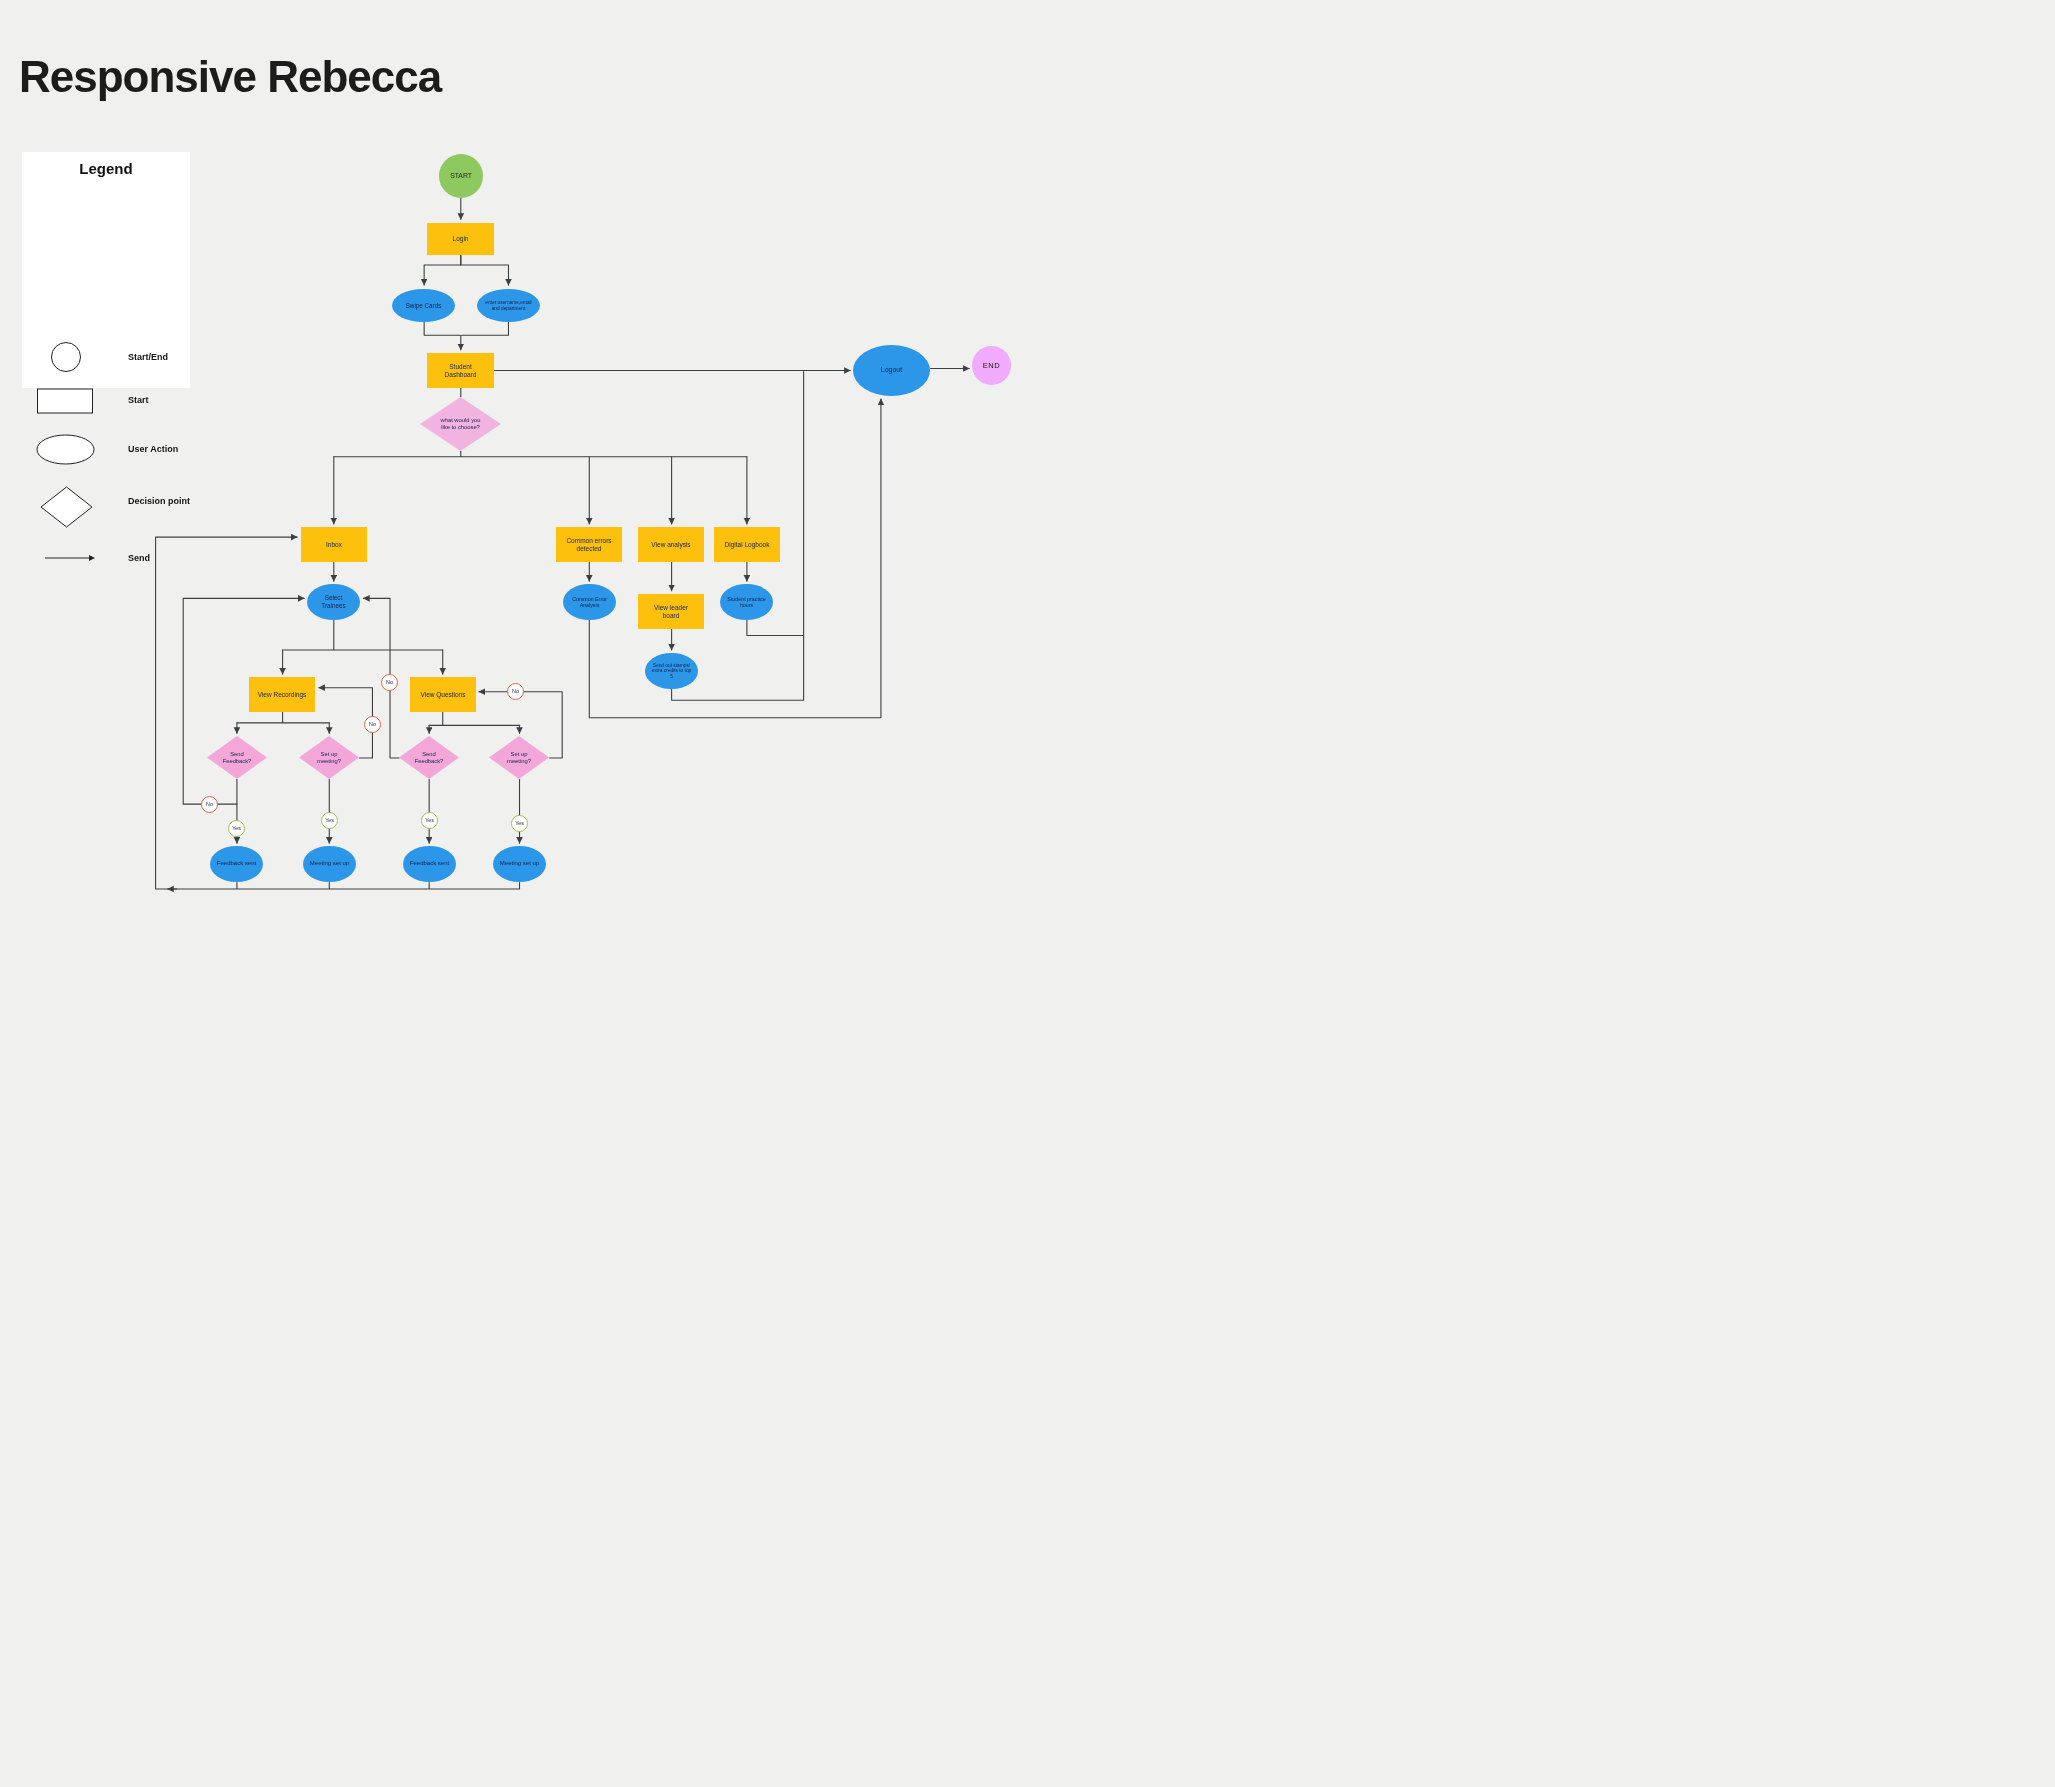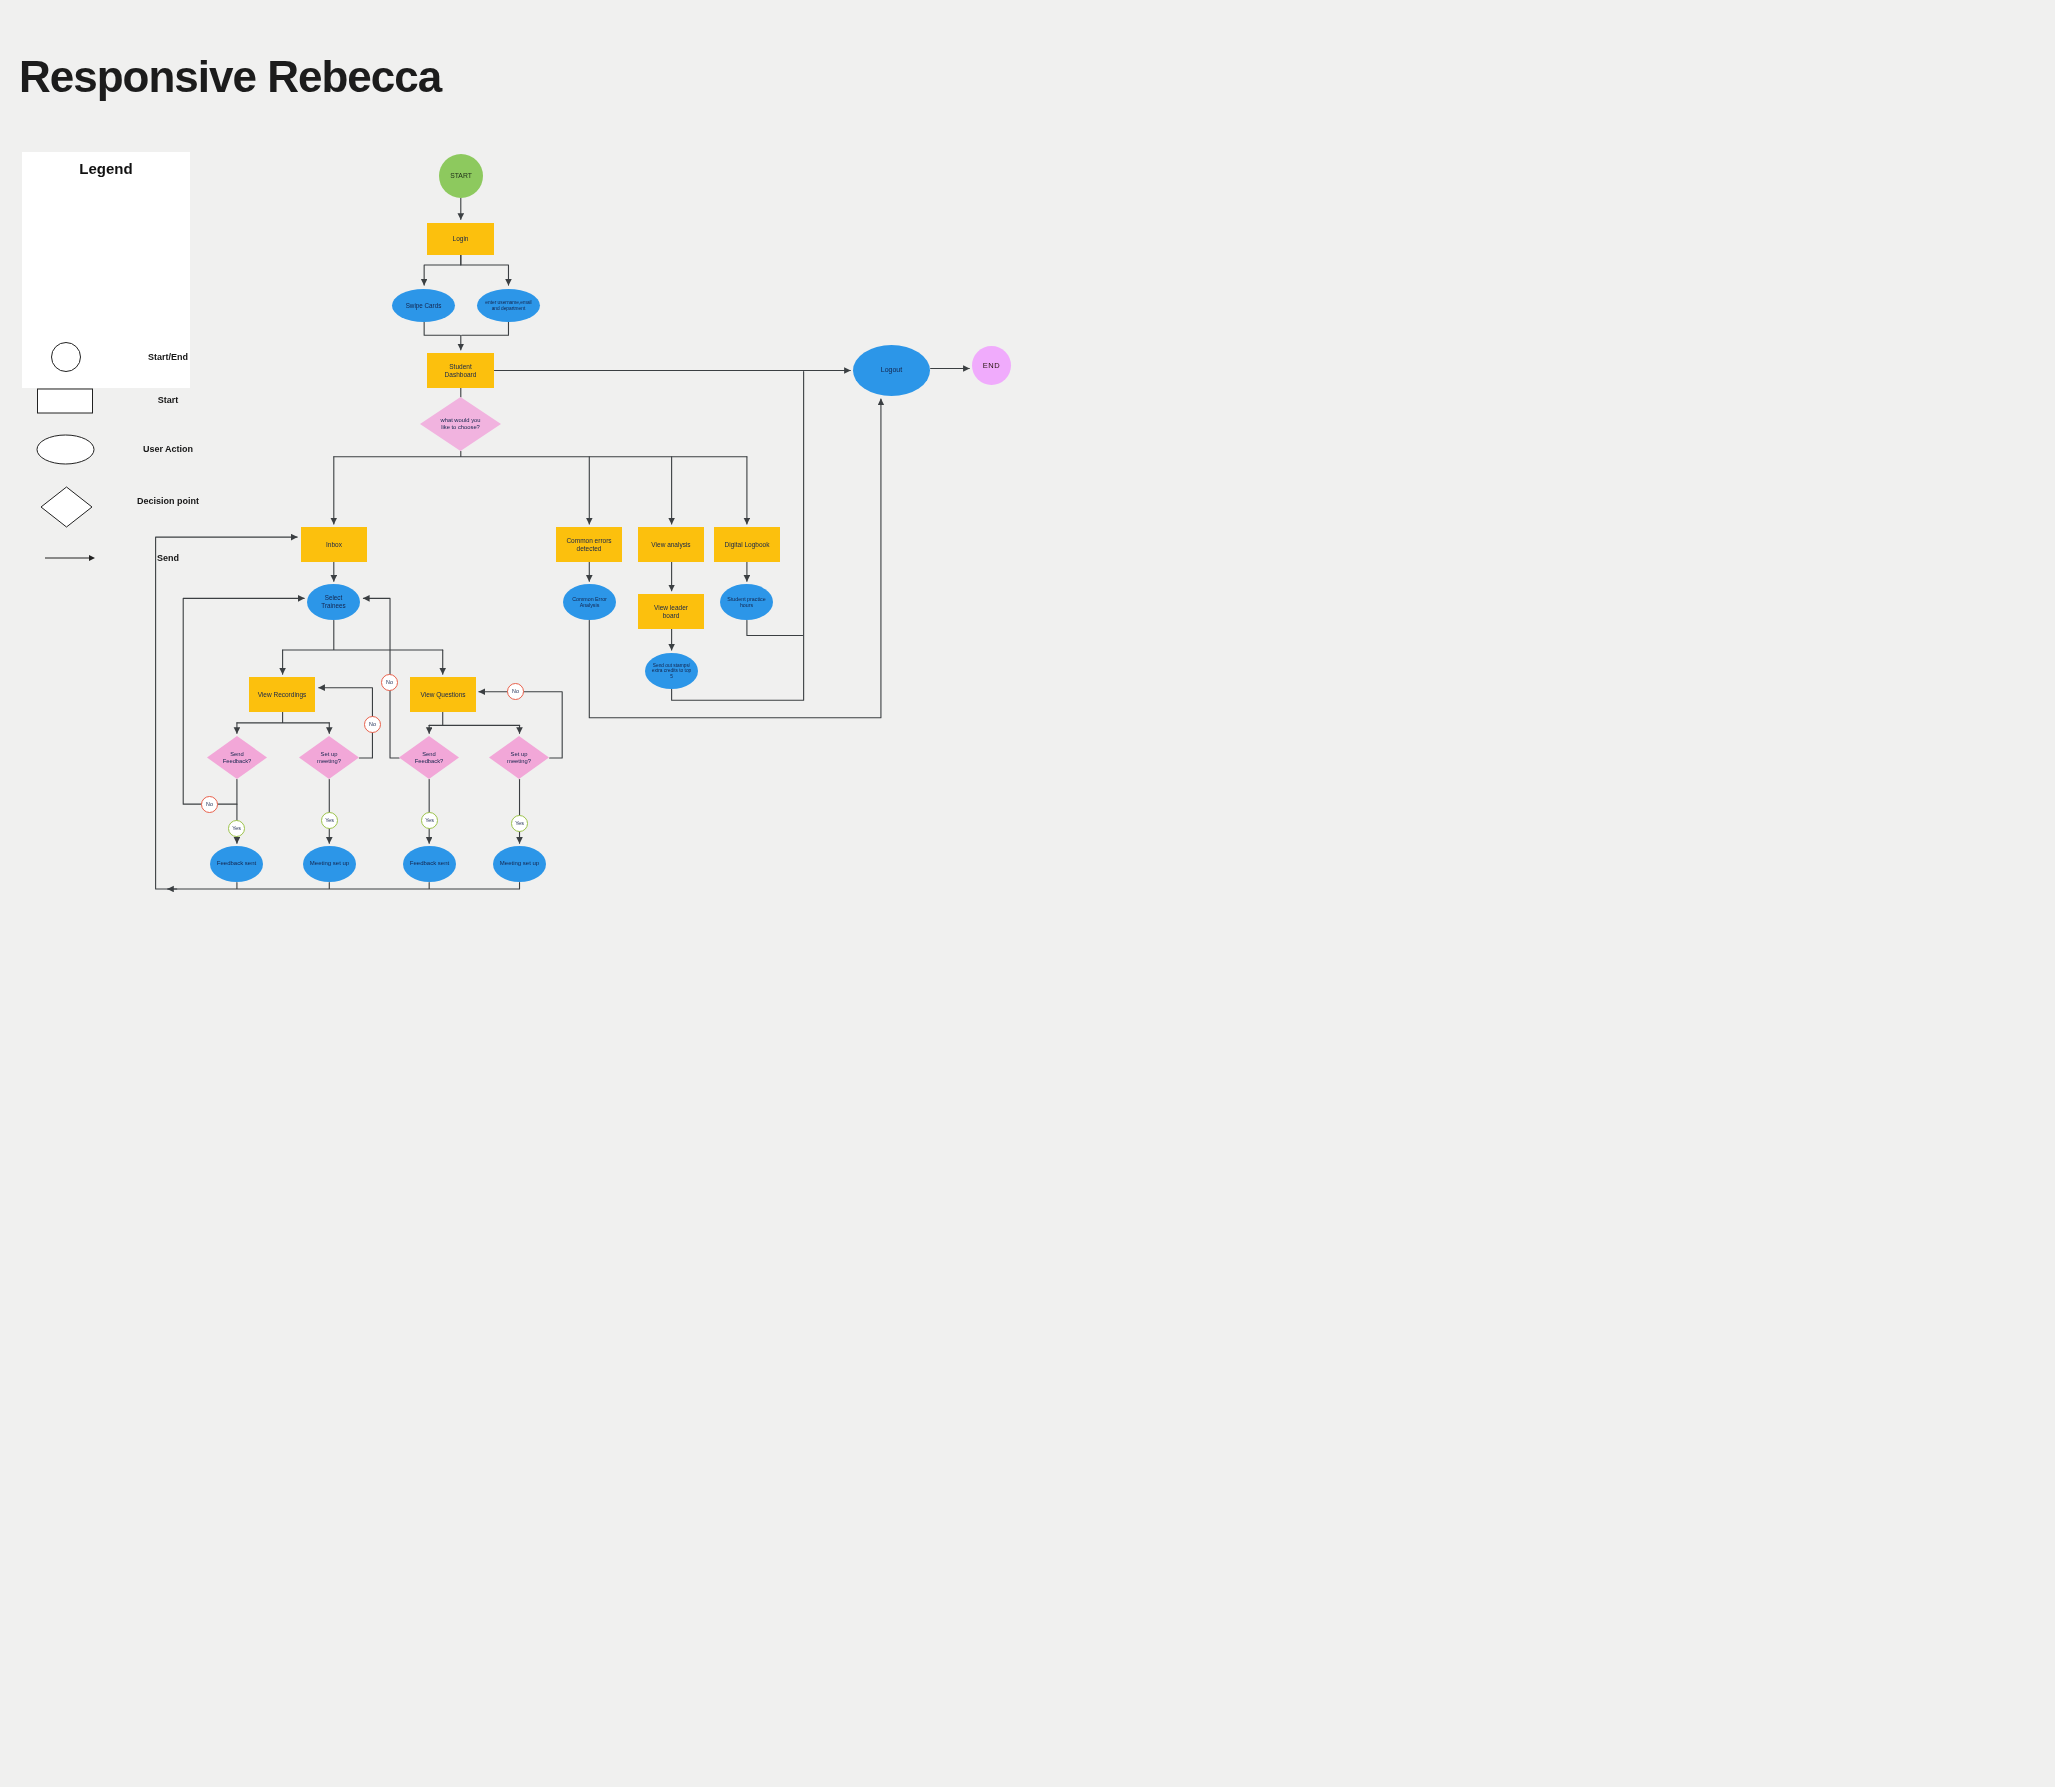--- a/index.html
+++ b/index.html
@@ -5,21 +5,21 @@
   html,body{margin:0;padding:0;background:#f0f0ef;}
   .page{position:relative;width:1028px;height:894px;background:#f0f0ef;
         font-family:"Liberation Sans",sans-serif;overflow:hidden;}
   .title{position:absolute;left:19px;top:13px;font-size:44px;font-weight:bold;
          letter-spacing:-1px;color:#1c1c1c;margin-top:39px;}
   
   .legend{position:absolute;left:22px;top:152px;width:168px;height:236px;background:#ffffff;}
   .legend-title{position:absolute;left:0;top:8px;width:168px;text-align:center;
                 font-size:15px;font-weight:bold;color:#111;}
   .lg-shape{position:absolute;}
-  .lg-label{position:absolute;width:80px;text-align:center;font-size:9px;font-weight:bold;
+  .lg-label{position:absolute;width:80px;font-size:9px;font-weight:bold;
             color:#161616;line-height:1.3;}
   
   svg.wires{position:absolute;left:0;top:0;z-index:1;}
   
   .node{position:absolute;z-index:2;display:flex;align-items:center;justify-content:center;
         text-align:center;color:#14254d;line-height:1.2;}
   .box{background:#fcc00d;font-size:6.5px;padding:0 6px;box-sizing:border-box;}
   .ell{background:#2c96e8;border-radius:50%;font-size:6.3px;padding:0 5px;box-sizing:border-box;}
   .start{background:#8dc95e;border-radius:50%;color:#1d2b17;font-size:6.8px;}
   .endc{background:#f0abfc;border-radius:50%;color:#26150f;font-size:7.5px;letter-spacing:0.5px;}

